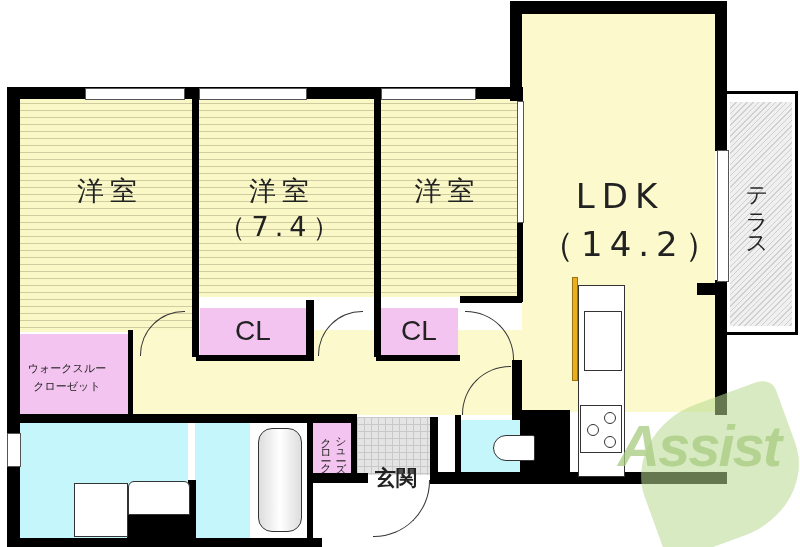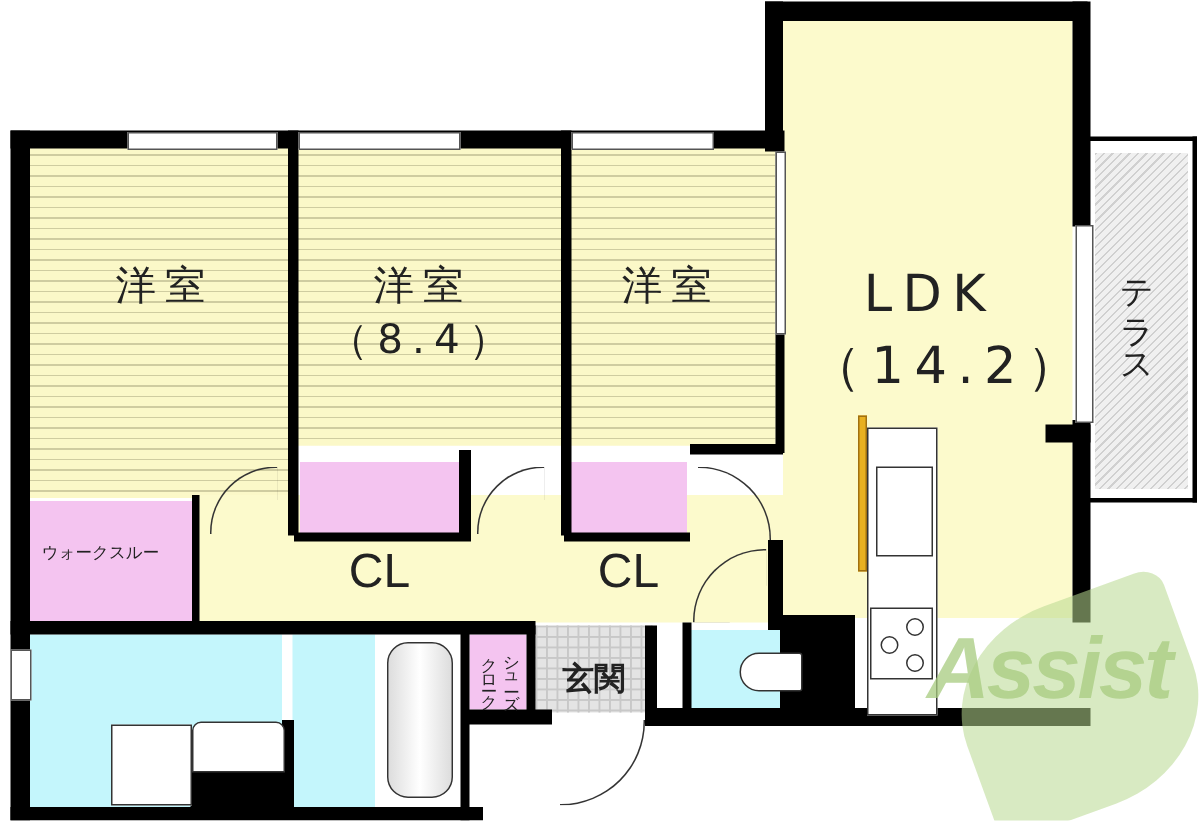--- a/index.html
+++ b/index.html
@@ -7,21 +7,21 @@
   .abs{position:absolute;box-sizing:border-box;}
   .wall{position:absolute;background:#000;}
   .room-wood{background-color:#fbf8c8;background-image:repeating-linear-gradient(to bottom,#fbf8c8 0px,#fbf8c8 6px,#cfcca0 6px,#cfcca0 7px);}
   .room-ldk{background:#fcfacc;}
   .room-cl{background:#f4c4f0;}
   .room-wet{background:#c4f6fc;}
   .room-genkan{background-color:#e4e4e4;background-image:linear-gradient(#c8c8c8 1px,transparent 1px),linear-gradient(90deg,#c8c8c8 1px,transparent 1px);background-size:7px 7px;}
   .terrace{background-color:#eeeeee;background-image:repeating-linear-gradient(135deg,#d0d0d0 0 1px,#f0f0f0 1px 4px);}
   .label{position:absolute;color:#222;text-align:center;white-space:nowrap;}
   .lbl-room{font-size:27px;letter-spacing:6px;line-height:36px;}
-  .lbl-cl{font-size:32px;font-family:"Liberation Sans",sans-serif;margin-top:47px;}
+  .lbl-cl{font-size:28px;font-family:"Liberation Sans",sans-serif;}
   .win{position:absolute;background:#fff;border:1px solid #555;}
   .door-arc{position:absolute;border:1px solid #333;}
   .fixture{position:absolute;background:#fff;border:1px solid #333;}
   .vtext{writing-mode:vertical-rl;font-size:11px;line-height:13px;letter-spacing:0px;}
 </style>
 </head>
 <body>
 
 <div class="abs room-wood" style="left:18px;top:97px;width:176px;height:235px;"></div>
 <div class="abs room-wood" style="left:198px;top:97px;width:177px;height:200px;"></div>
@@ -100,39 +100,40 @@
 <div class="door-arc" style="left:318px;top:311px;width:44px;height:44px;border-left:none;border-bottom:none;border-radius:0 44px 0 0;transform:scaleX(-1);"></div>
 <div class="door-arc" style="left:465px;top:311px;width:48px;height:48px;border-left:none;border-bottom:none;border-radius:0 48px 0 0;"></div>
 <div class="door-arc" style="left:462px;top:366px;width:48px;height:48px;border-right:none;border-bottom:none;border-radius:48px 0 0 0;"></div>
 <div class="door-arc" style="left:373px;top:480px;width:56px;height:56px;border-left:none;border-top:none;border-radius:0 0 56px 0;"></div>
 
 <div class="label lbl-room" style="left:40px;top:173px;width:140px;">
   <div>洋室</div>
 </div>
 <div class="label lbl-room" style="left:212px;top:173px;width:140px;">
   <div>洋室</div>
-  <div>（8.4）</div>
+  <div>（7.4）</div>
 </div>
 <div class="label lbl-room" style="left:380px;top:173px;width:135px;">
   <div>洋室</div>
 </div>
 <div class="label" style="left:540px;top:172px;width:160px;font-size:34px;line-height:48px;letter-spacing:7px;">
   <div>LDK</div>
   <div>（14.2）</div>
 </div>
 <div class="label vtext" style="left:745px;top:172px;font-size:22px;line-height:24px;">テラス</div>
 
 <div class="label lbl-cl" style="left:200px;top:315px;width:106px;">CL</div>
 <div class="label lbl-cl" style="left:380px;top:315px;width:78px;">CL</div>
 
 <div class="label" style="left:20px;top:360px;width:94px;font-size:11px;line-height:18px;">
   <div>ウォークスルー</div>
+  <div>クローゼット</div>
 </div>
 
 <div class="label" style="left:316px;top:426px;width:34px;height:46px;display:flex;flex-direction:row-reverse;justify-content:center;gap:2px;">
   <span class="vtext">シューズ</span>
   <span class="vtext">クローク</span>
 </div>
 
-<div class="label" style="left:362px;top:438px;width:68px;font-size:21px;font-weight:bold;">玄関</div>
+<div class="label" style="left:362px;top:464px;width:68px;font-size:21px;font-weight:bold;">玄関</div>
 
 <div class="abs" style="left:640px;top:400px;width:160px;height:140px;border-radius:50% 10% 50% 10%;background:#b8d890;opacity:0.55;transform:rotate(-20deg);"></div>
 <div class="label" style="left:618px;top:412px;font-size:58px;font-weight:bold;font-style:italic;color:#a8cc80;opacity:0.75;font-family:'Liberation Sans',sans-serif;letter-spacing:-2px;">Assist</div>
 
 </body></html>

